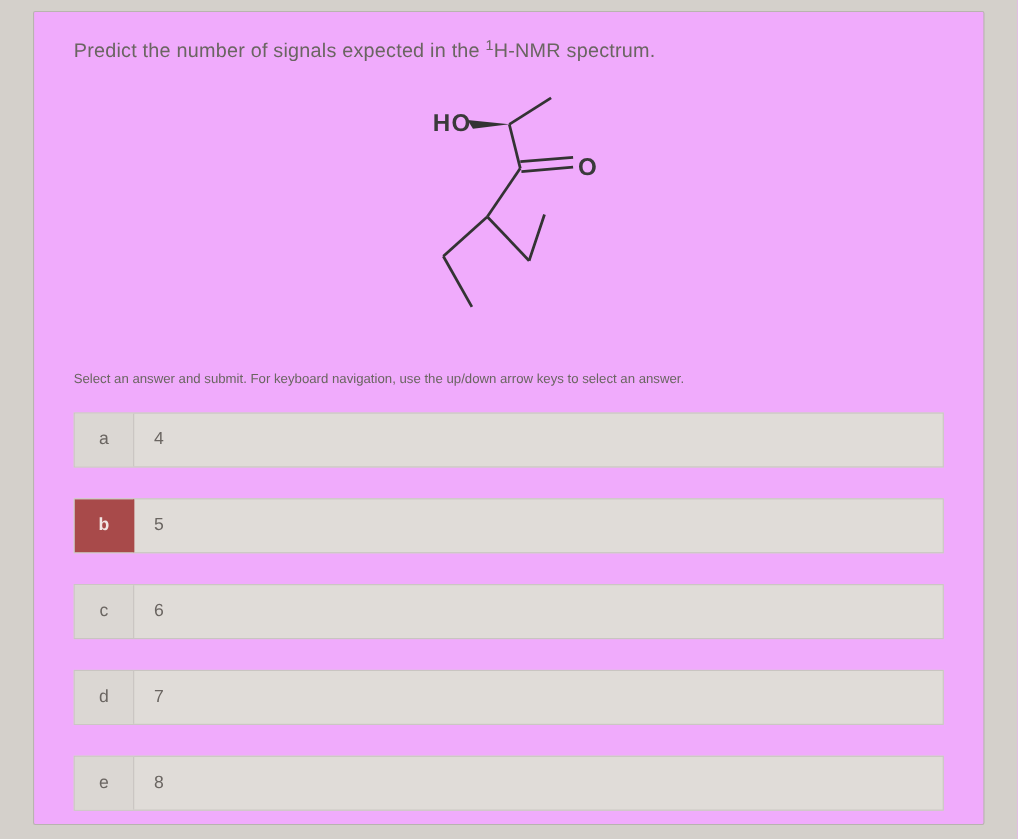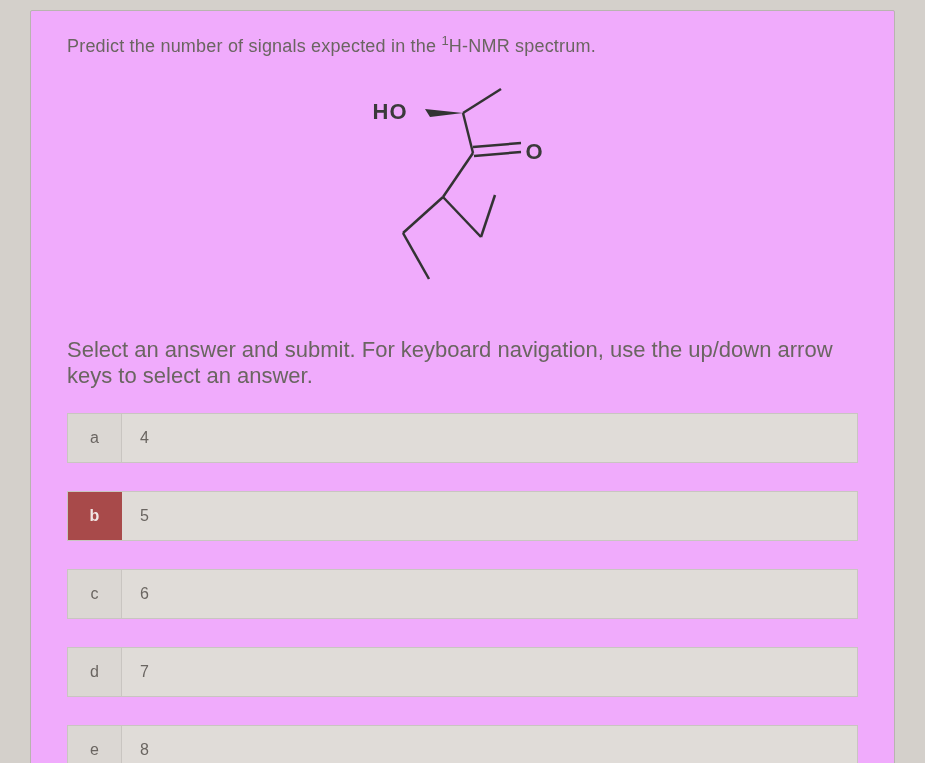--- a/index.html
+++ b/index.html
@@ -40,37 +40,37 @@
       margin: 30px 0 40px 0;
     }
     .structure {
       width: 260px;
       height: 210px;
       position: relative;
     }
     .ho-label {
       position: absolute;
       top: 12px;
-      left: 40px;
+      left: 61px;
       font-size: 22px;
       font-weight: 700;
       color: #3a3a3a;
       letter-spacing: 1px;
     }
     .o-label {
       position: absolute;
       top: 52px;
       left: 193px;
       font-size: 22px;
       font-weight: 700;
       color: #3a3a3a;
     }
     .instructions {
       color: #6a6561;
-      font-size: 22px;
+      font-size: 12px;
       margin-bottom: 24px;
     }
     .options {
       display: flex;
       flex-direction: column;
       gap: 28px;
     }
     .option {
       display: flex;
       align-items: stretch;

